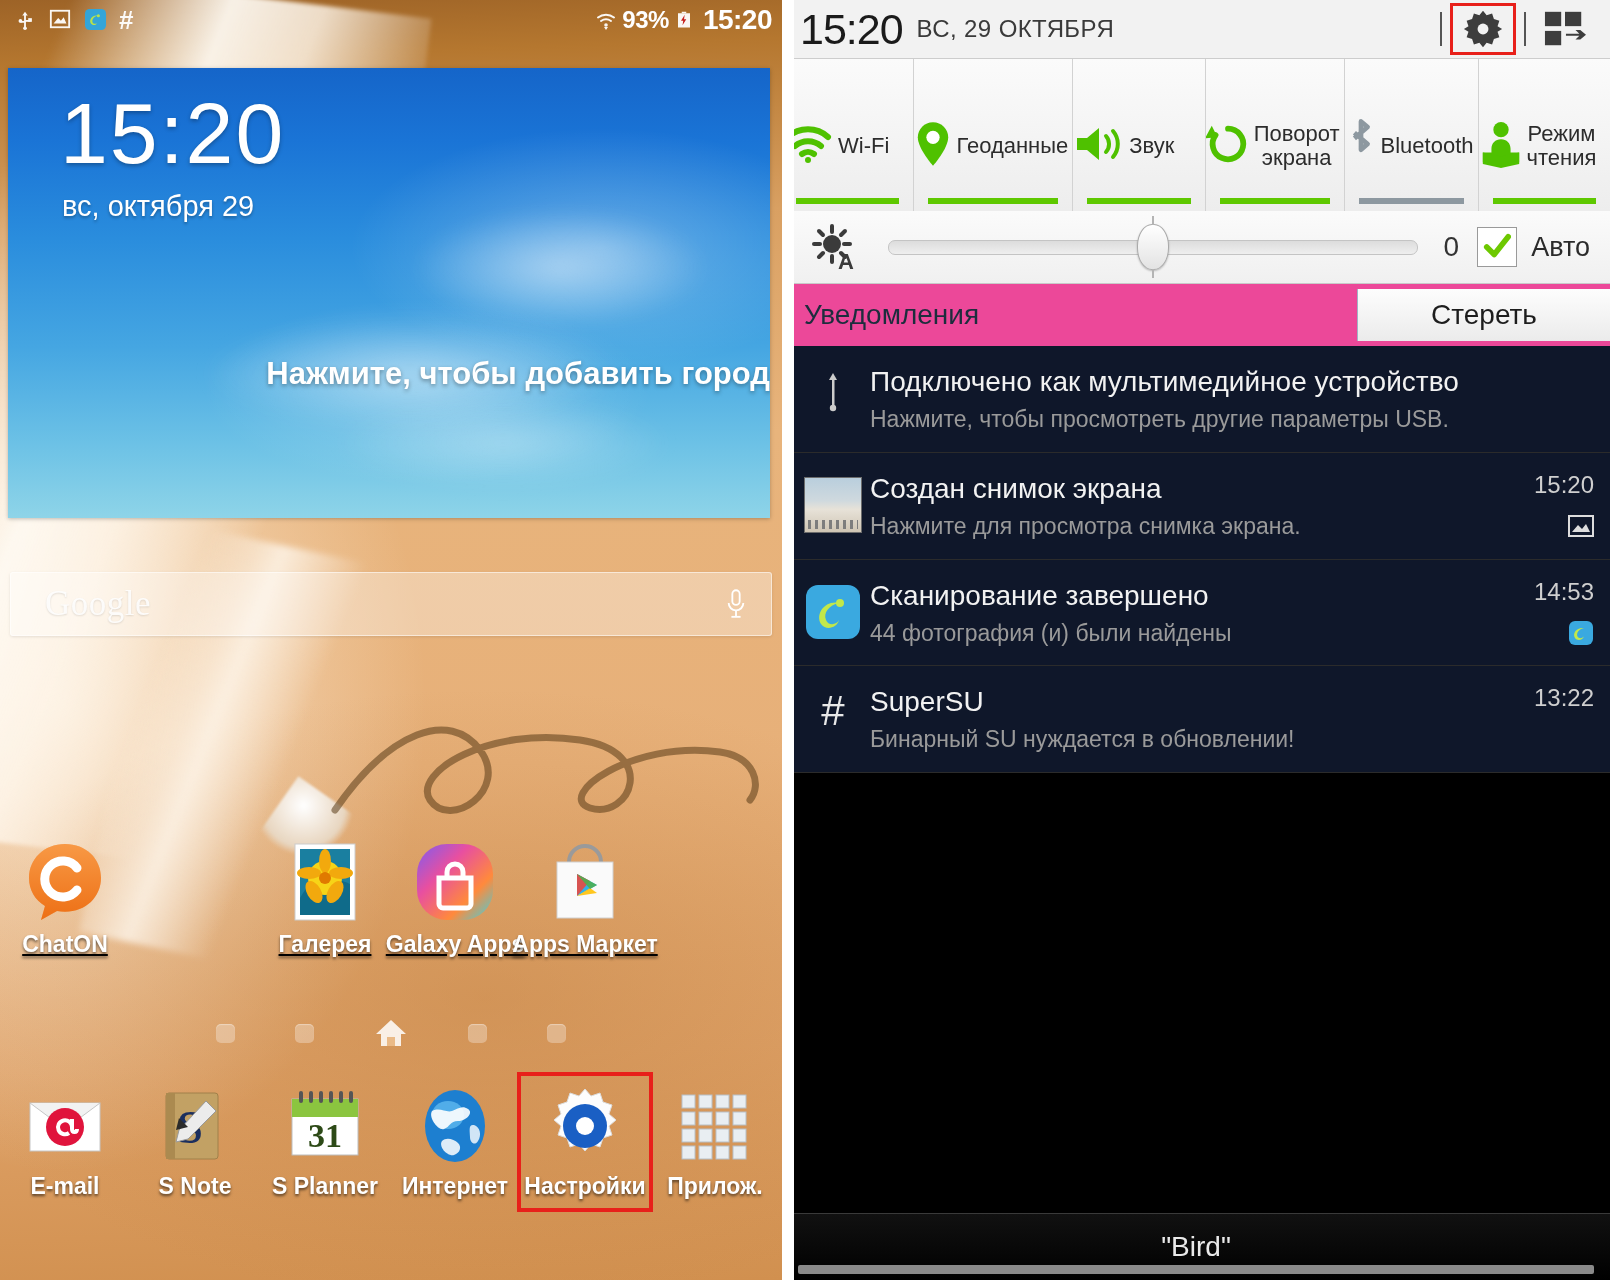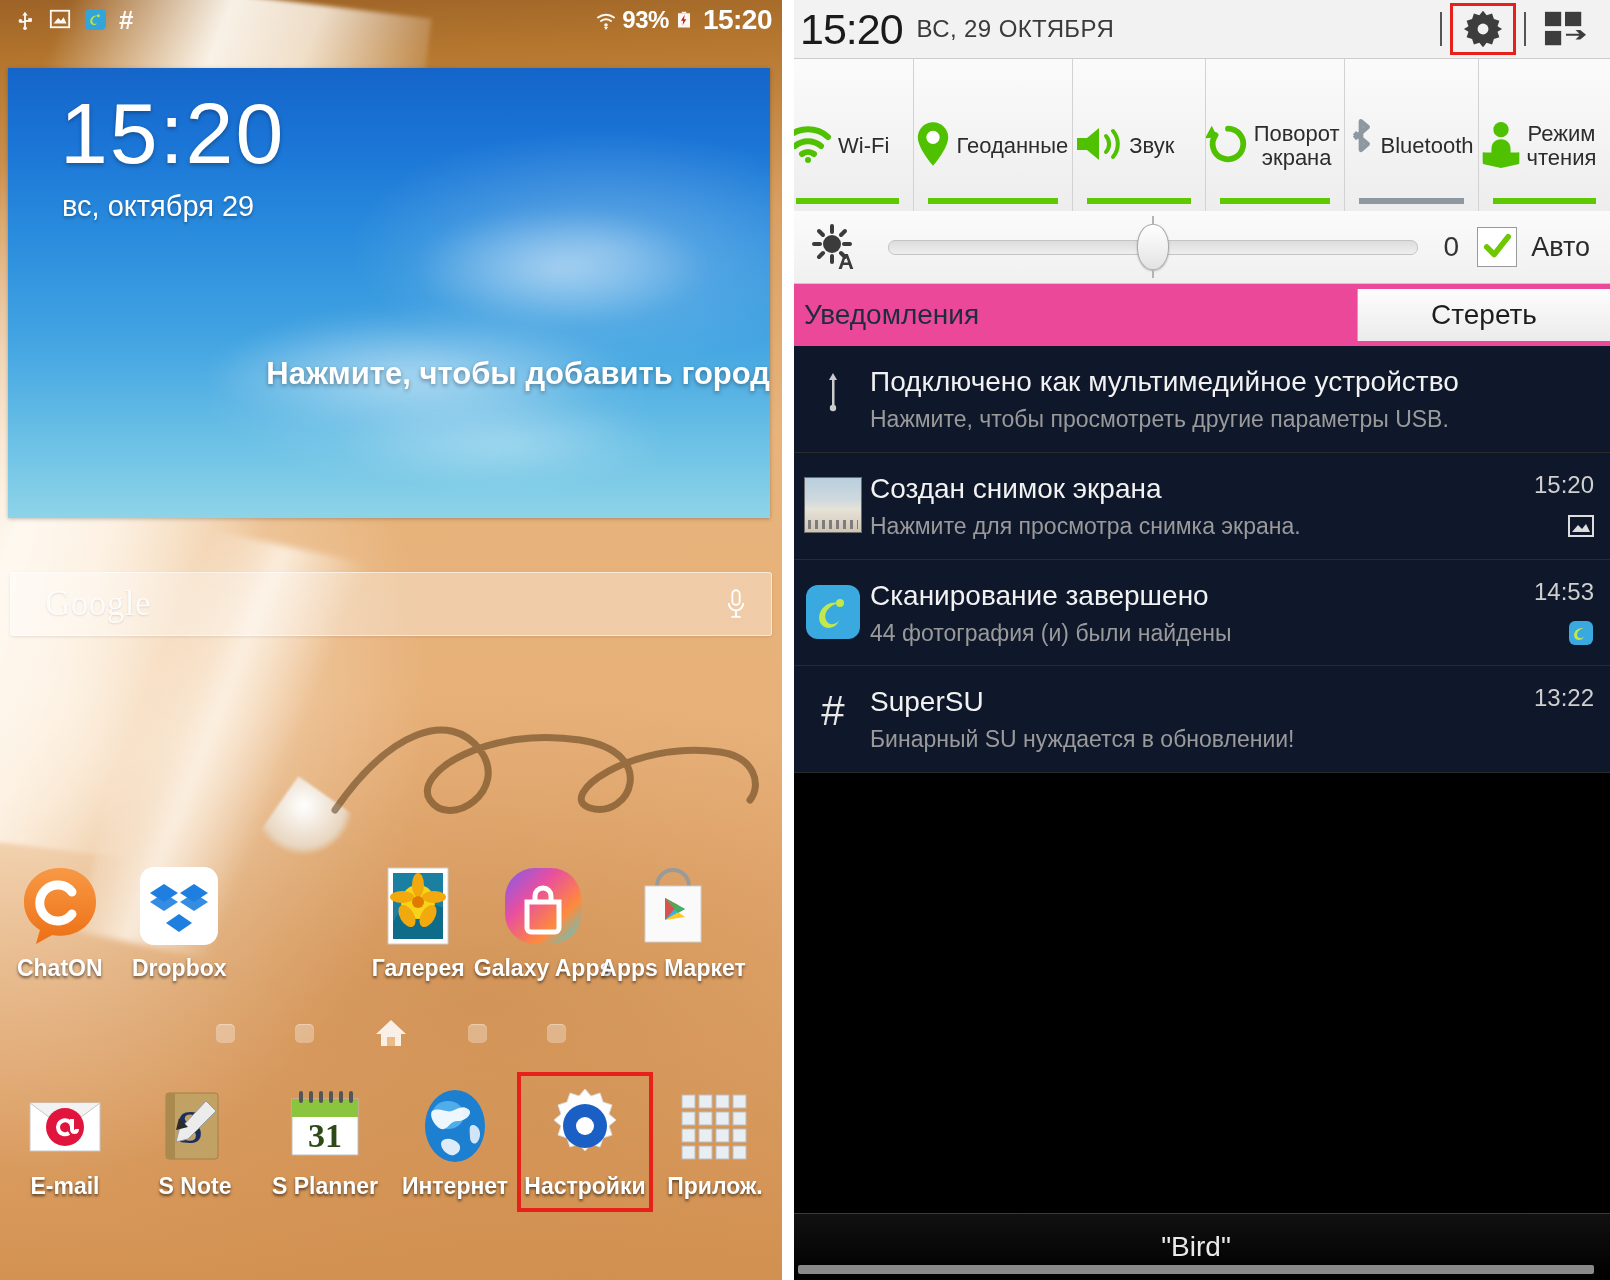--- a/index.html
+++ b/index.html
@@ -91,21 +91,21 @@
     display:flex;align-items:center;
     box-shadow:0 1px 3px rgba(0,0,0,.10);
   }
   .searchbar .gtext{
     margin-left:34px;font-size:35px;color:rgba(255,255,255,.88);
     font-family:"Liberation Serif", serif;letter-spacing:.5px;
     text-shadow:0 1px 2px rgba(0,0,0,.12);
   }
   .mic{margin-left:auto;margin-right:24px;width:22px;height:34px;}
 
-  .appgrid{position:absolute;left:0;top:864px;width:738px;z-index:5;display:flex;}
+  .appgrid{position:absolute;left:0;top:840px;width:738px;z-index:5;display:flex;text-decoration:underline;}
   .appcell{width:130px;display:flex;flex-direction:column;align-items:center;}
   .appicon{width:84px;height:84px;position:relative;}
   .applabel{
     margin-top:7px;font-size:23px;color:#fff;font-weight:600;
     text-shadow:0 2px 3px rgba(0,0,0,.55);white-space:nowrap;
   }
 
   .pagedots{
     position:absolute;left:0;top:1018px;width:782px;z-index:5;
     display:flex;justify-content:center;align-items:center;gap:60px;
@@ -315,35 +315,20 @@
             <defs>
                 <linearGradient id="cg" x1="0" y1="0" x2="0" y2="1">
                   <stop offset="0" stop-color="#ffd08a"></stop>
                   <stop offset="1" stop-color="#e05a00"></stop>
                 </linearGradient>
               </defs>
             <path d="M54 28a18 18 0 1 0 0 22" fill="none" stroke="#fff" stroke-width="9" stroke-linecap="round"></path>
           </svg>
         </div>
         <div class="applabel">ChatON</div>
-      </div>
-      <div class="appcell">
-        <div class="appicon">
-          <svg viewBox="0 0 84 84" width="84" height="84">
-            <rect x="3" y="3" width="78" height="78" rx="14" fill="#fff"></rect>
-            <g fill="#1e7fe0">
-              <path d="M27 20l-14 9 14 9 14-9z"></path>
-                <path d="M57 20l14 9-14 9-14-9z"></path>
-              <path d="M27 47l-14-9 14-9 14 9z" opacity=".9"></path>
-                <path d="M57 47l14-9-14-9-14 9z" opacity=".9"></path>
-              <path d="M42 50l-13 9 13 9 13-9z"></path>
-            </g>
-          </svg>
-        </div>
-        <div class="applabel">Dropbox</div>
       </div>
       <div class="appcell">
           <div class="appicon"></div>
         </div>
       <div class="appcell">
         <div class="appicon">
           <svg viewBox="0 0 84 84" width="84" height="84">
             <rect x="12" y="4" width="60" height="76" fill="#fff" stroke="#ccc"></rect>
             <rect x="17" y="9" width="50" height="66" fill="#1a7fa0"></rect>
             <path d="M17 58c10-18 22-26 50-14v31H17z" fill="#0f6b8a"></path>

